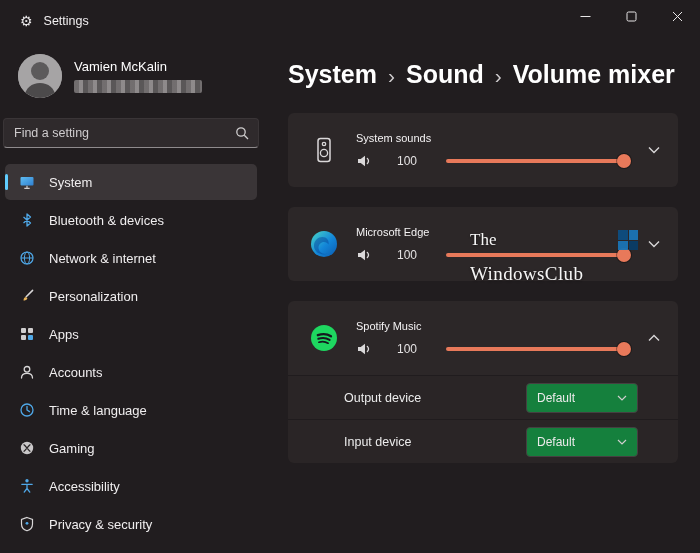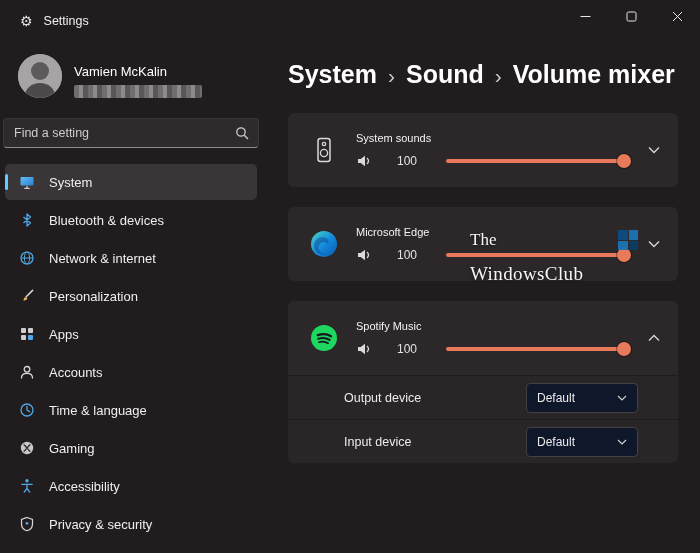--- a/index.html
+++ b/index.html
@@ -14,21 +14,21 @@
   .win-title{font-size:12.5px;color:#f2f0f1}
   .caption{margin-left:auto;display:flex}
   .cap-btn{width:46px;height:32px;display:flex;align-items:center;justify-content:center;background:transparent;border:none}
 
   
   .app{flex:1;display:flex;min-height:0}
   .sidebar{width:262px;flex:0 0 262px;display:flex;flex-direction:column;padding-top:4px;overflow:hidden}
   .main{flex:1;position:relative;padding:10px 22px 0 26px;min-width:0}
 
   
-  .profile{display:flex;align-items:flex-end;gap:12px;margin:8px 18px 14px}
+  .profile{display:flex;align-items:center;gap:12px;margin:8px 18px 14px}
   .avatar{width:44px;height:44px;border-radius:50%;overflow:hidden;flex:0 0 44px;background:#8e8c8d}
   .profile-name{font-size:13px;color:#fff;margin-bottom:6px}
   .blurred{width:128px;height:13px;border-radius:2px;
     background:repeating-linear-gradient(90deg,#767273 0 5px,#949091 5px 9px,#5d5a5b 9px 14px);
     opacity:.95}
   .searchbox{position:relative;margin:6px 3px 14px}
   .search-input{width:100%;height:30px;background:#2f2a2c;border:1px solid #3a3537;border-bottom:1px solid #8f8b8d;
     border-radius:4px;color:#e8e6e7;font-size:12.5px;padding:0 32px 0 10px;outline:none}
   .search-input::placeholder{color:#cfccce}
   .search-icon{position:absolute;right:10px;top:8px;display:flex}
@@ -56,21 +56,21 @@
   .slider{flex:1;height:4px;border-radius:2px;background:var(--accent,#e8795a);position:relative;margin-right:8px}
   .slider-thumb{position:absolute;right:-3px;top:50%;transform:translateY(-50%);width:14px;height:14px;
     border-radius:50%;background:var(--accent,#e8795a);box-shadow:0 0 0 1px rgba(0,0,0,.35)}
   .chev{width:36px;align-self:stretch;display:flex;align-items:center;justify-content:center;background:none;border:none}
 
   .expander{border-radius:6px;overflow:hidden;margin-bottom:20px}
   .expander .card{border-radius:0;margin-bottom:0}
   .sub-row{display:flex;align-items:center;background:#2a2526;border-top:1px solid #201c1e;height:44px;
     padding:0 40px 0 56px}
   .sub-label{font-size:12.5px;color:#ececec;flex:1}
-  .dropdown{width:112px;height:30px;background:#0f172a;border:1px solid #454041;border-radius:4px;
+  .dropdown{width:112px;height:30px;background:#15803d;border:1px solid #454041;border-radius:4px;
     color:#eceaeb;font-size:12px;display:flex;align-items:center;justify-content:space-between;padding:0 10px}
 
   .reset-card{display:flex;align-items:center;background:var(--card,#2c2728);border-radius:6px;height:54px;
     padding:0 16px;margin-bottom:0}
   .reset-text{font-size:12.5px;color:#f0eeef;max-width:252px;line-height:1.32}
   .reset-btn{margin-left:auto;width:112px;height:30px;background:#383334;border:1px solid #454041;
     border-radius:4px;color:#f0eeef;font-size:12.5px;font-family:"Liberation Sans",sans-serif}
 
   
   .watermark{position:absolute;top:188px;right:62px;width:168px;pointer-events:none;

